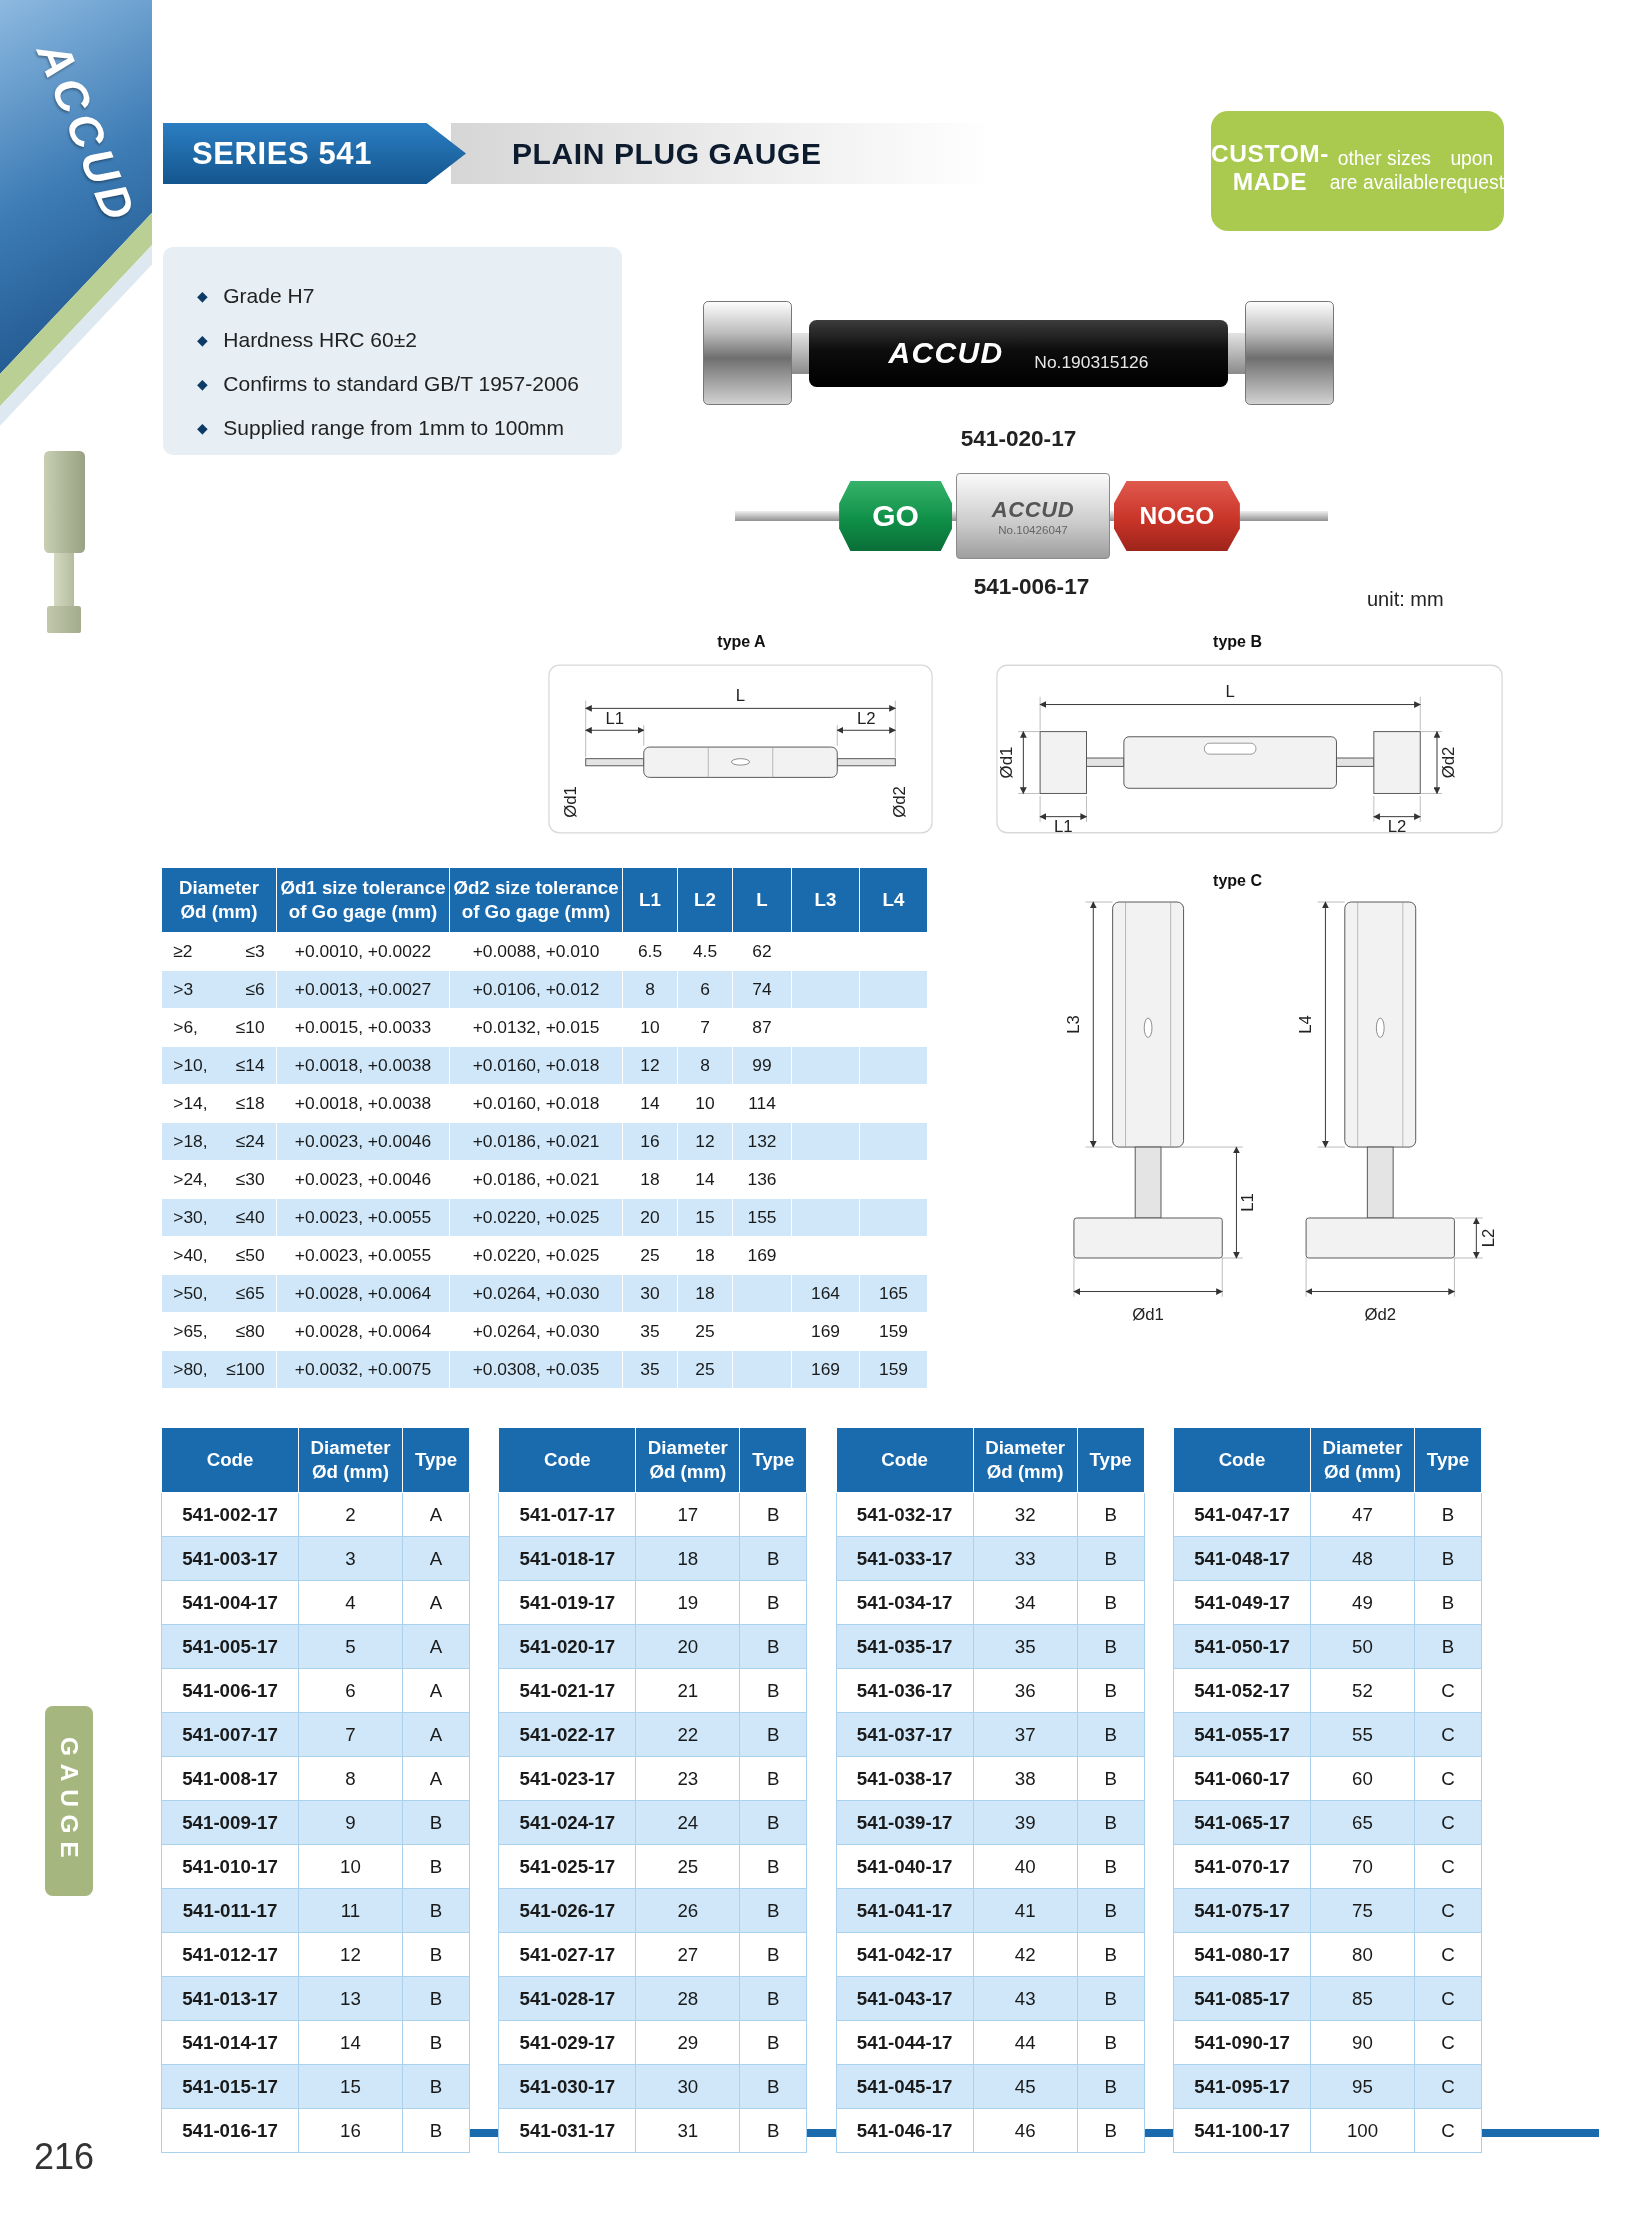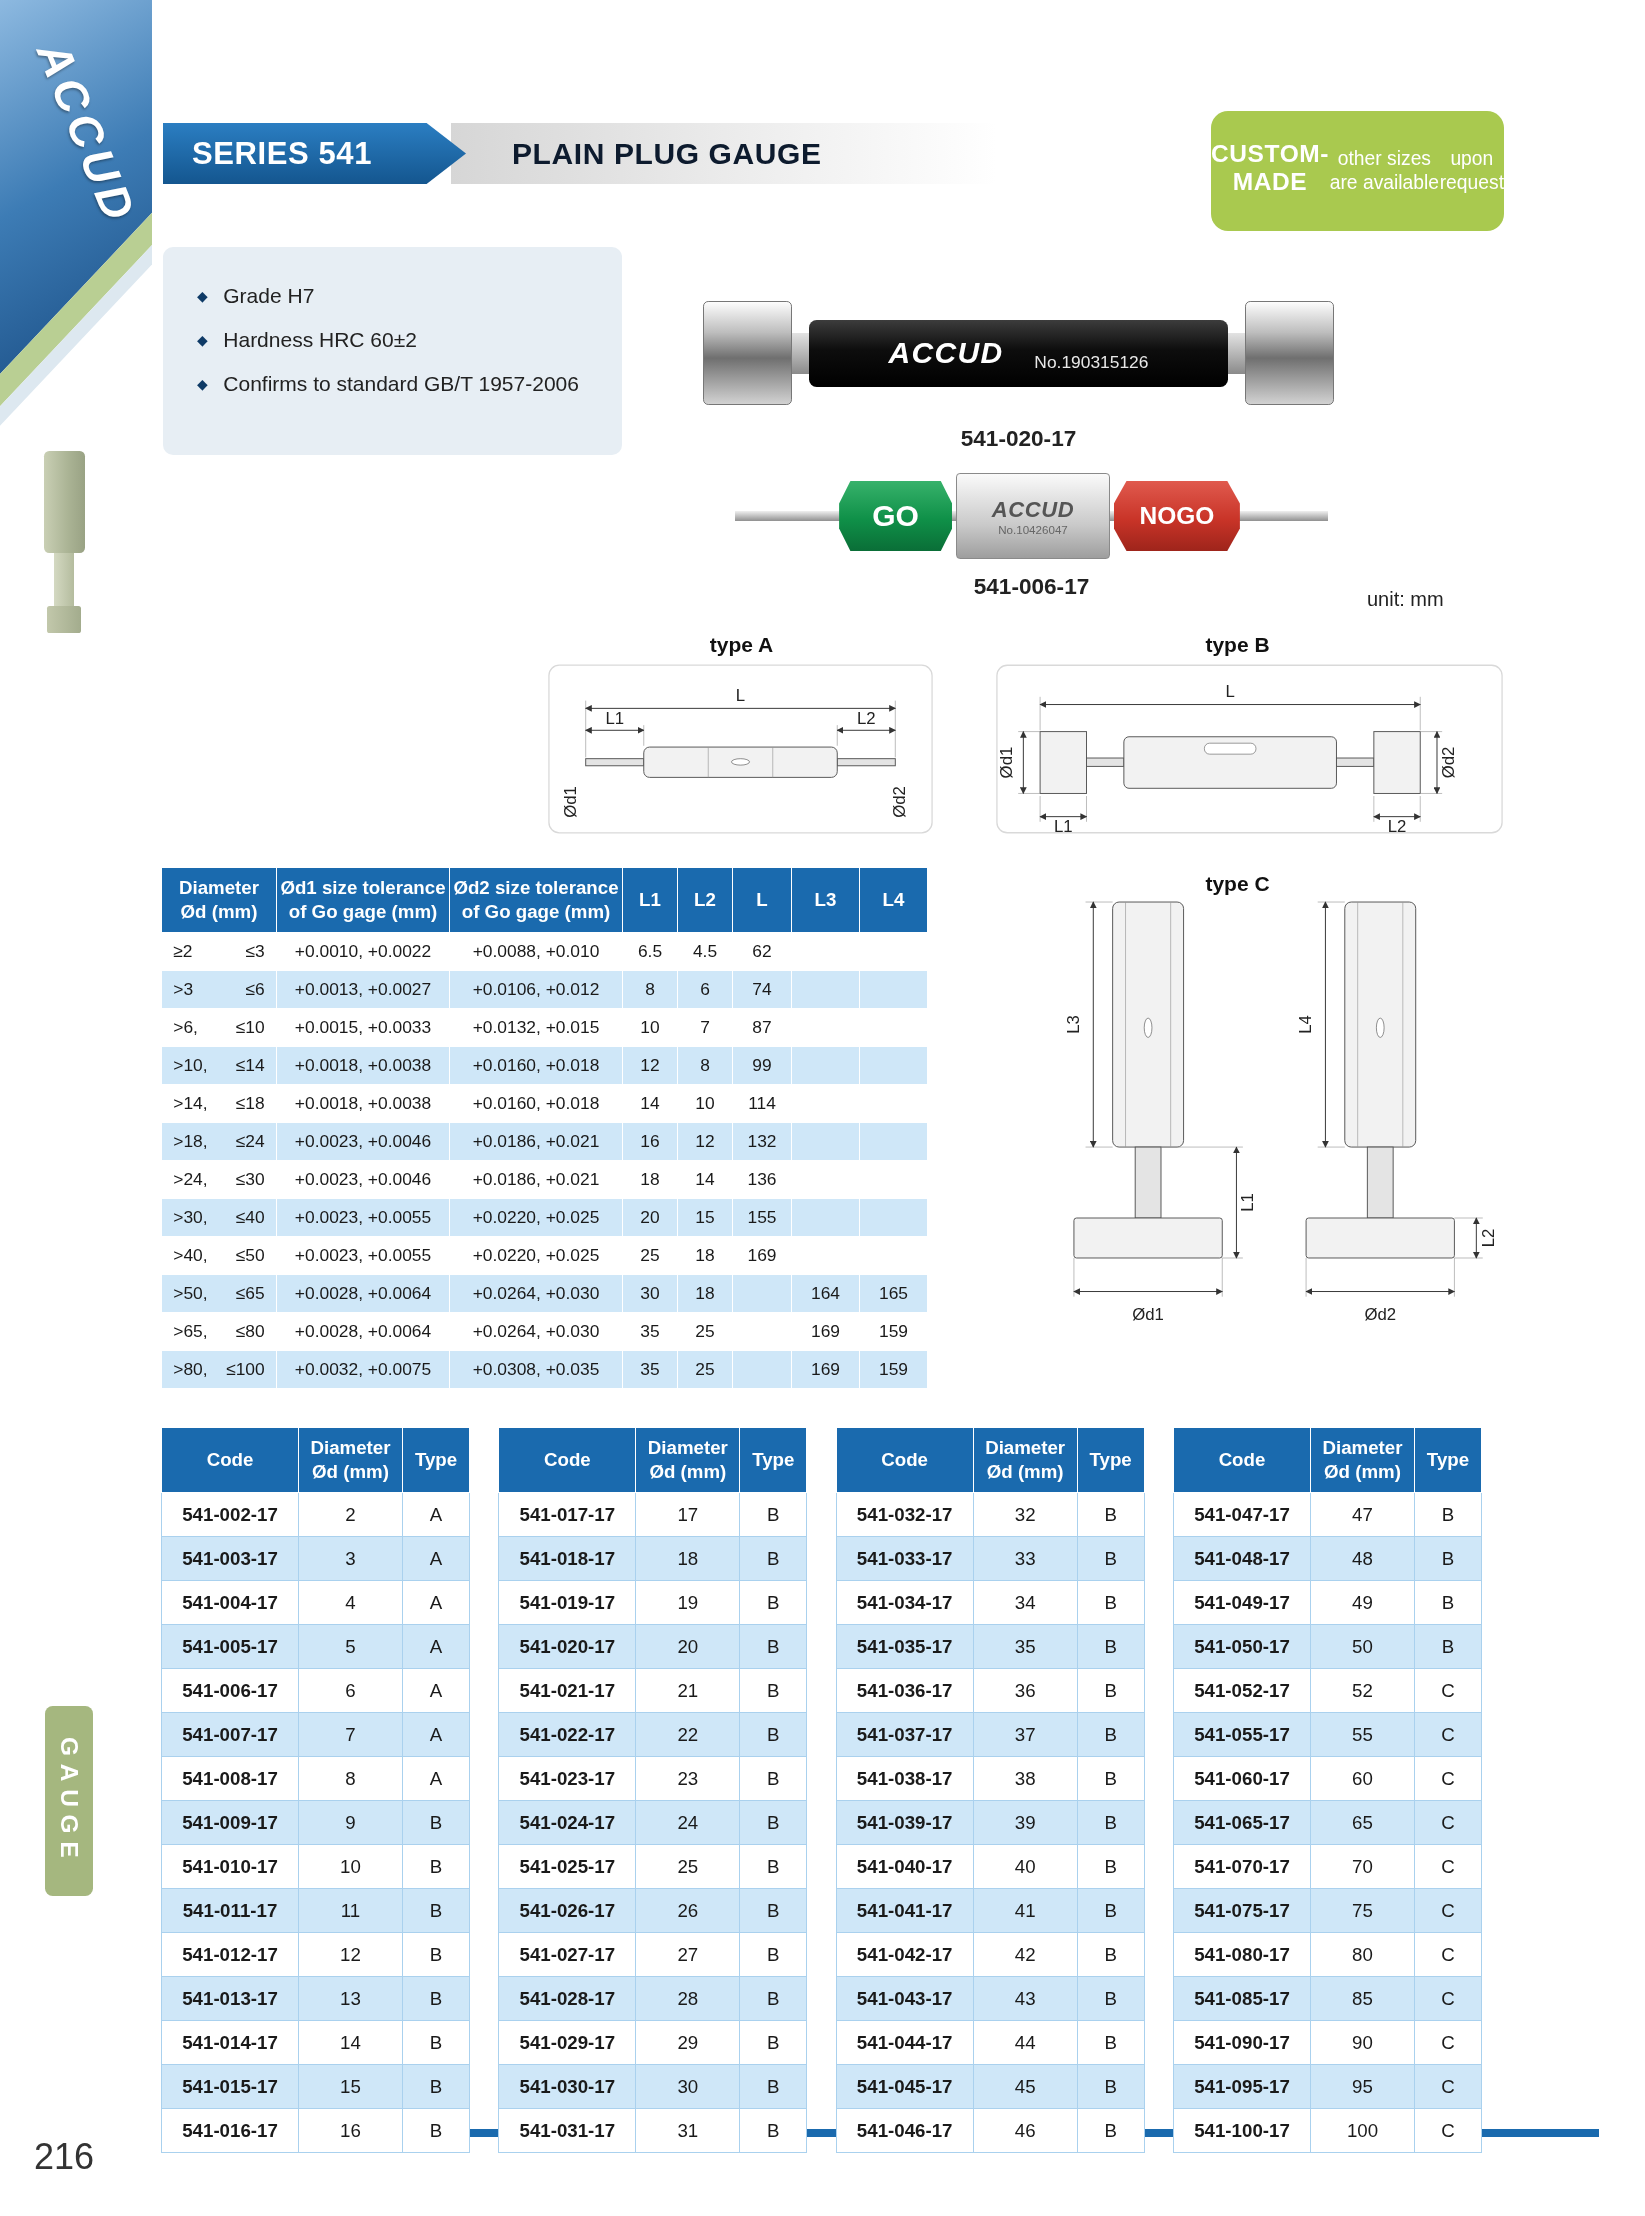--- a/index.html
+++ b/index.html
@@ -74,21 +74,21 @@
     clip-path:polygon(10% 0,90% 0,100% 32%,100% 68%,90% 100%,10% 100%,0 68%,0 32%);}
   .go{width:113px;height:70px;font-size:30px;background:linear-gradient(180deg,#37b26b,#0f9048 55%,#0a6e37);}
   .nogo{width:126px;height:70px;font-size:24.5px;background:linear-gradient(180deg,#e05a4e,#c93428 55%,#9e241b);}
   .g2-mid{width:152px;height:84px;margin:0 3.9px;background:linear-gradient(180deg,#fafafa,#cacaca 60%,#9e9e9e);
     border:0.6px solid #8a8a8a;border-radius:3.9px;display:flex;flex-direction:column;align-items:center;justify-content:center;}
   .g2-brand{font-style:italic;font-weight:bold;font-size:22px;color:#555;letter-spacing:0.6px;}
   .g2-serial{font-size:11.6px;color:#666;}
   .unit{position:absolute;left:1367px;top:588px;font-size:20px;color:#222;}
 
   
-  .diag-label{position:absolute;width:193px;text-align:center;font-weight:bold;font-size:21px;color:#111;}
+  .diag-label{position:absolute;width:193px;text-align:center;font-weight:bold;font-size:16px;color:#111;}
   .lblA{left:645px;top:633px;} .lblB{left:1141px;top:633px;} .lblC{left:1141px;top:872px;text-align:center;}
   .svgA{position:absolute;left:547px;top:663px;}
   .svgB{position:absolute;left:995px;top:663px;}
   .svgC{position:absolute;left:1003px;top:876px;}
   svg text{font-family:"Liberation Sans",sans-serif;font-size:26px;fill:#222;}
   .dimline{stroke:#333;stroke-width:1.5;}
   .extline{stroke:#999;stroke-width:1;}
   .part{fill:#f2f2f2;stroke:#555;stroke-width:1.5;}
   .part2{fill:#e4e4e4;stroke:#555;stroke-width:1.5;}
   .frame{fill:none;stroke:#d9d9d9;stroke-width:2;}
@@ -152,20 +152,24 @@
       <span class="bullet"></span>
       <span class="feature-text">Grade H7</span>
     </div>
     <div class="feature">
       <span class="bullet"></span>
       <span class="feature-text">Hardness HRC 60±2</span>
     </div>
     <div class="feature">
       <span class="bullet"></span>
       <span class="feature-text">Confirms to standard GB/T 1957-2006</span>
+    </div>
+    <div class="feature">
+      <span class="bullet"></span>
+      <span class="feature-text">Supplied range from 1mm to 100mm</span>
     </div>
   </div>
 
   <figure class="gauge1">
     <div class="cap"></div>
     <div class="neck"></div>
     <div class="g1-body">
       <span class="g1-brand">ACCUD</span>
       <span class="g1-serial">No.190315126</span>
     </div>

